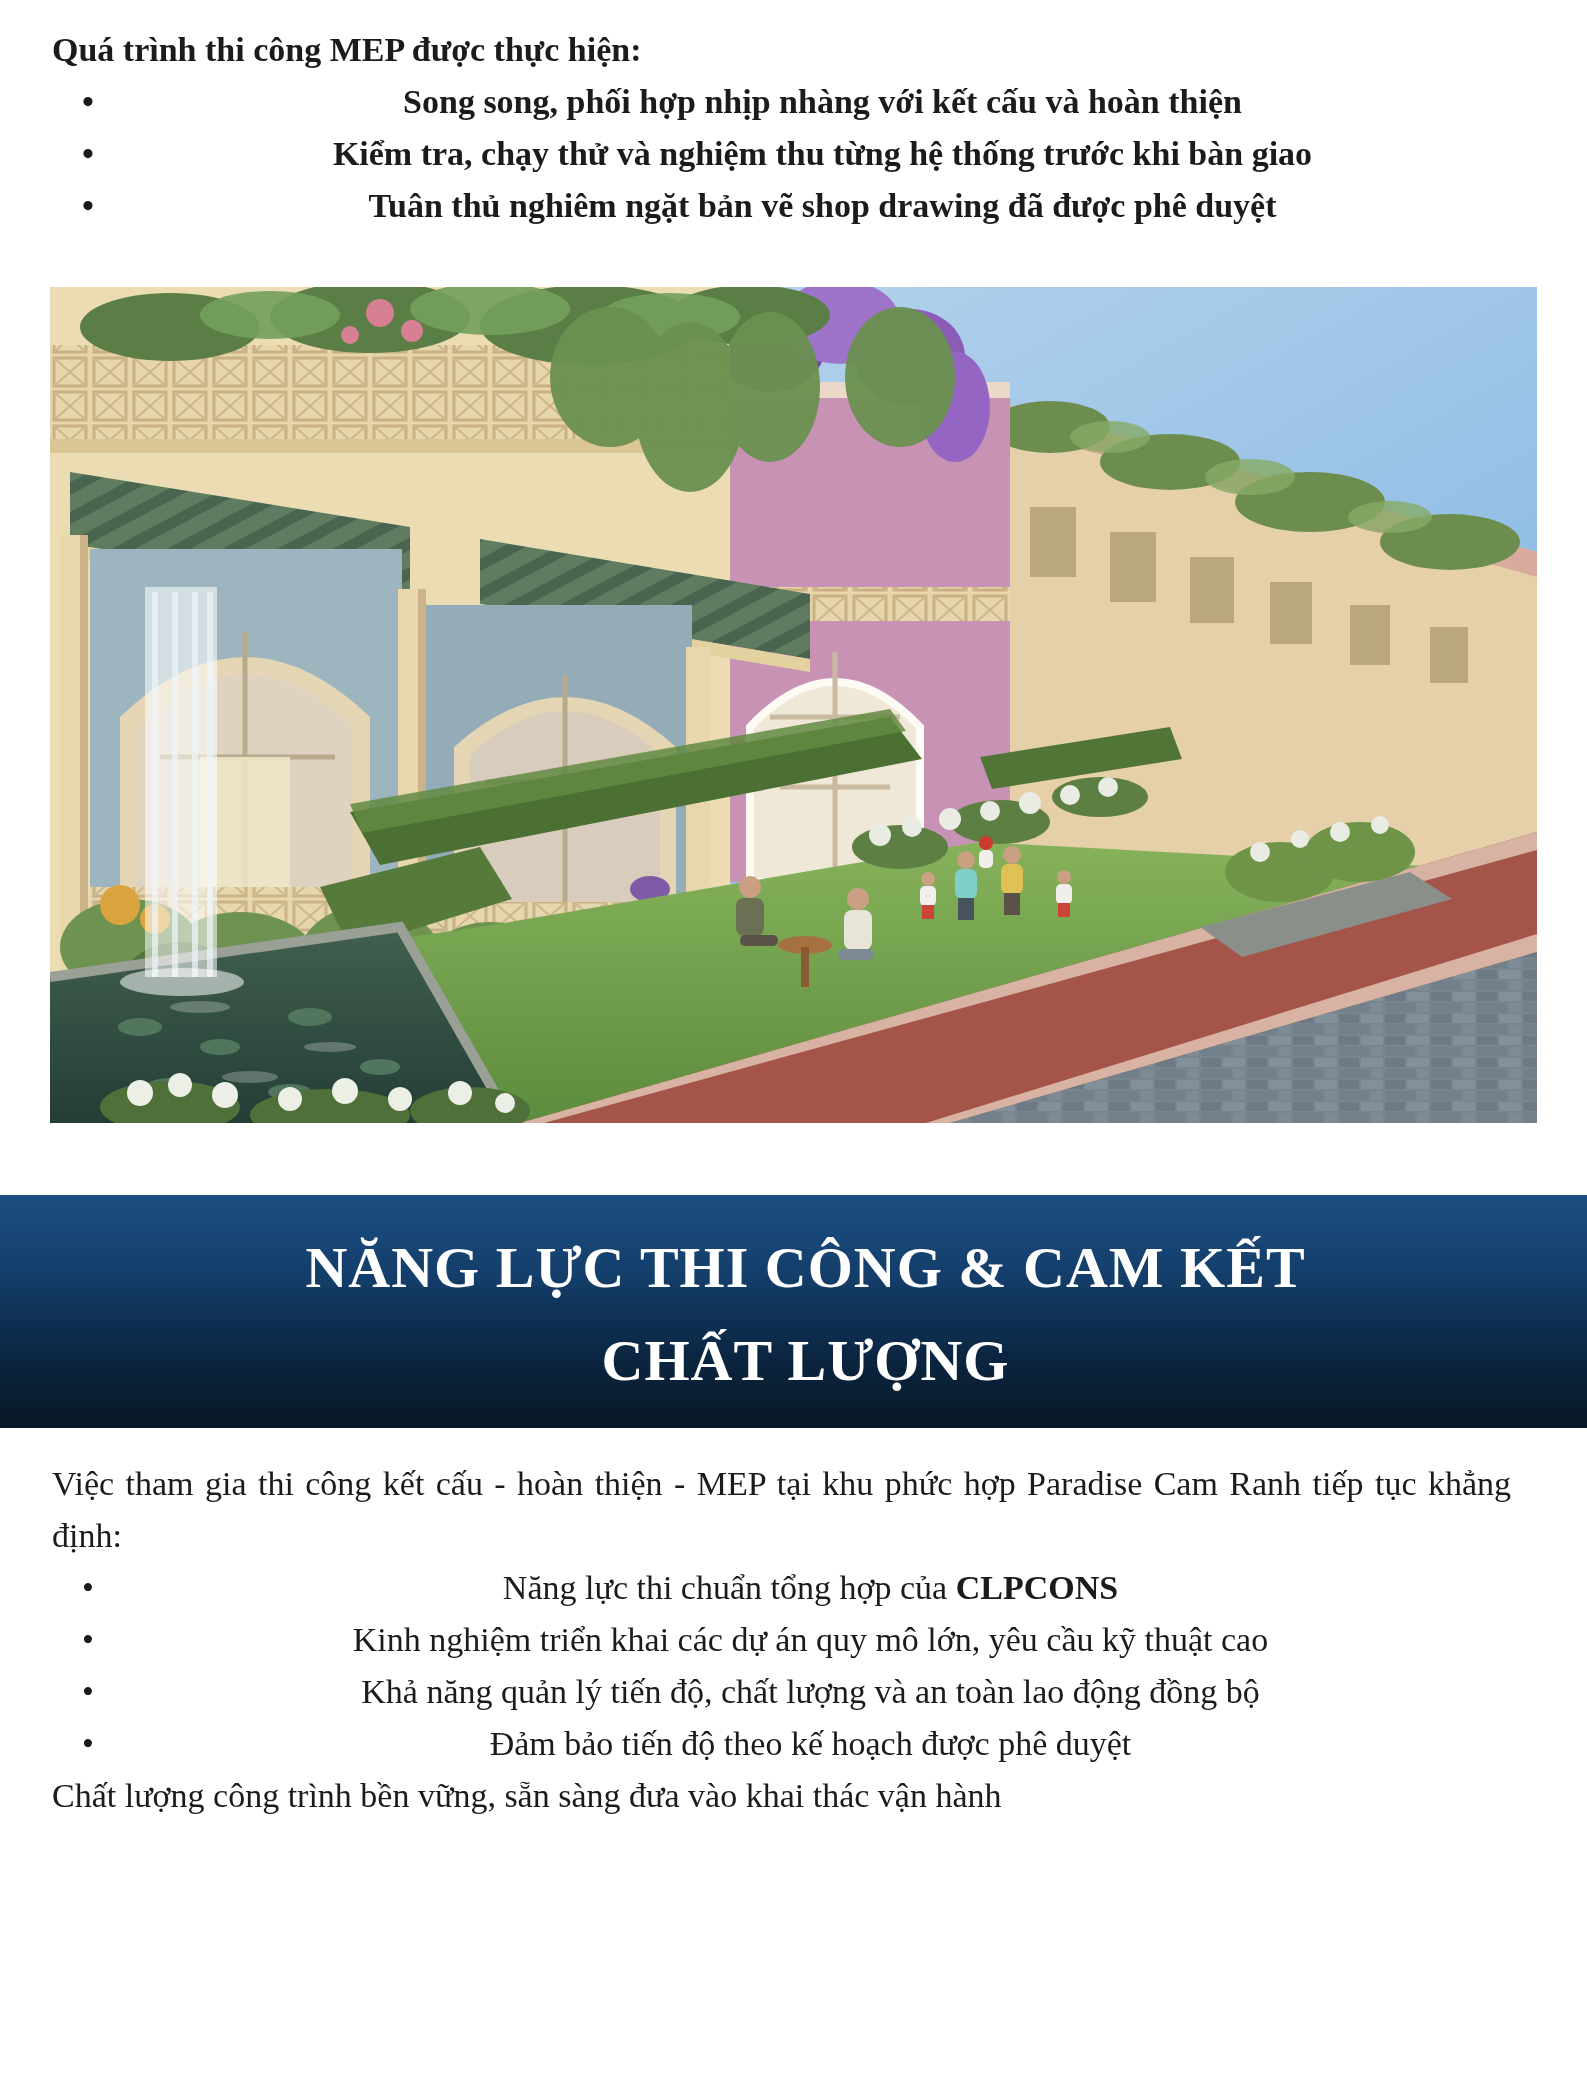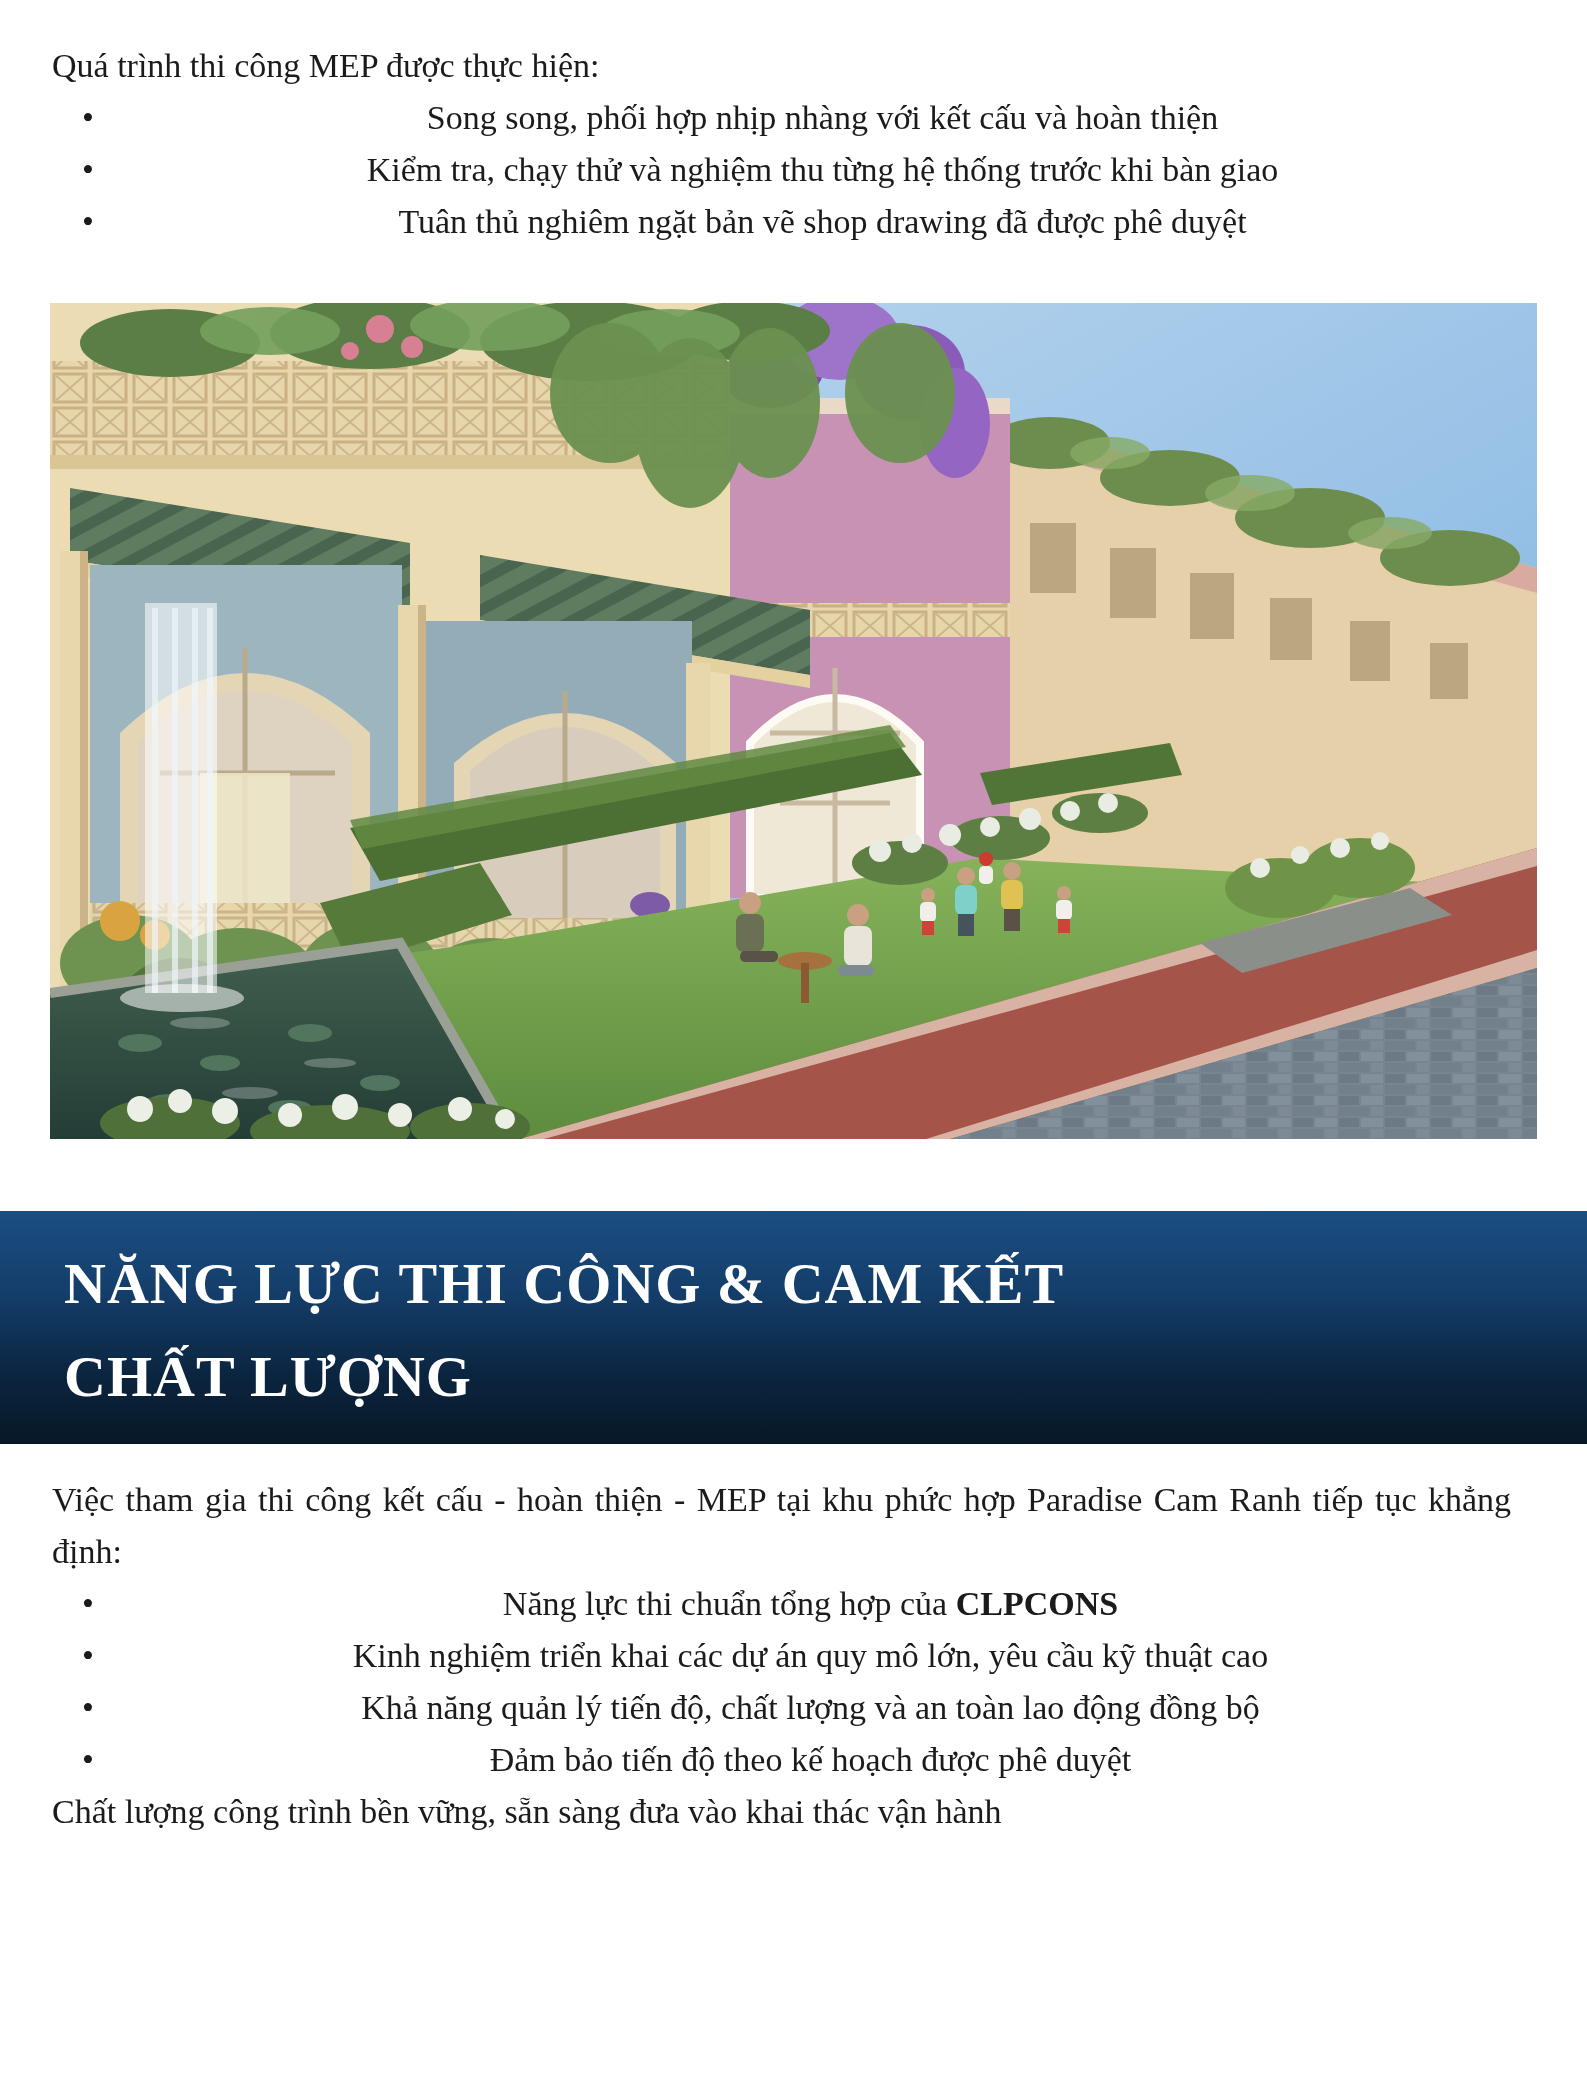--- a/index.html
+++ b/index.html
@@ -4,21 +4,21 @@
 <style>
   html,body { margin:0; padding:0; }
   body {
     width:1587px; height:2084px;
     background:#ffffff;
     font-family:"Liberation Serif","DejaVu Serif",serif;
     color:#1b1b1b;
     overflow:hidden;
   }
   .text-block { font-size:34px; line-height:52px; }
-  .intro { padding:40px 52px 0 52px; }
+  .intro { padding:24px 52px 0 52px;font-weight:bold; }
   .capability { padding:30px 76px 0 52px; }
   p { margin:0; }
   p.justify { text-align:justify; }
   ul.bullets { margin:0; padding:0; list-style:none; }
   ul.bullets li { position:relative; padding-left:58px;text-align:center; }
   ul.bullets li::before {
     content:"•";
     position:absolute; left:30px; top:0;
     font-size:34px; line-height:52px;
   }
@@ -36,21 +36,21 @@
     background:linear-gradient(180deg,#1b4e83 0%,#143e6a 35%,#0b2540 70%,#081826 100%);
   }
   .banner h1 {
     margin:0;
     color:#ffffff;
     font-size:58px;
     line-height:93px;
     font-weight:700;
     letter-spacing:1px;
   }
-  .banner h1 span { display:block; }
+  .banner h1 span { display:block;text-align:center; }
 </style>
 </head>
 <body>
 
 <main>
 
   <section class="intro text-block">
     <p>Quá trình thi công MEP được thực hiện:</p>
     <ul class="bullets">
       <li><span>Song song, phối hợp nhịp nhàng với kết cấu và hoàn thiện</span></li>

